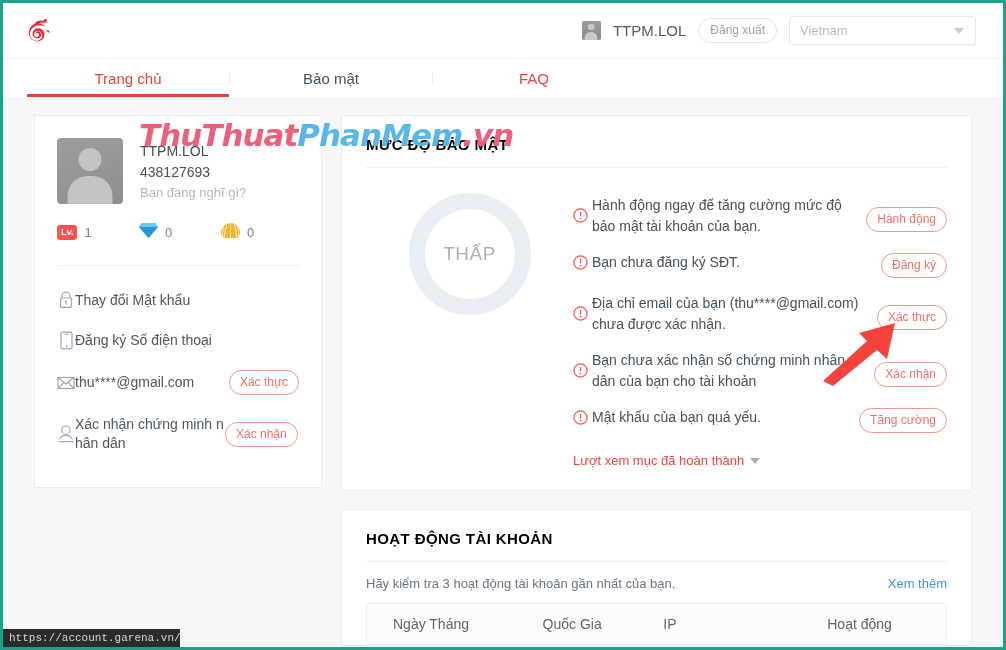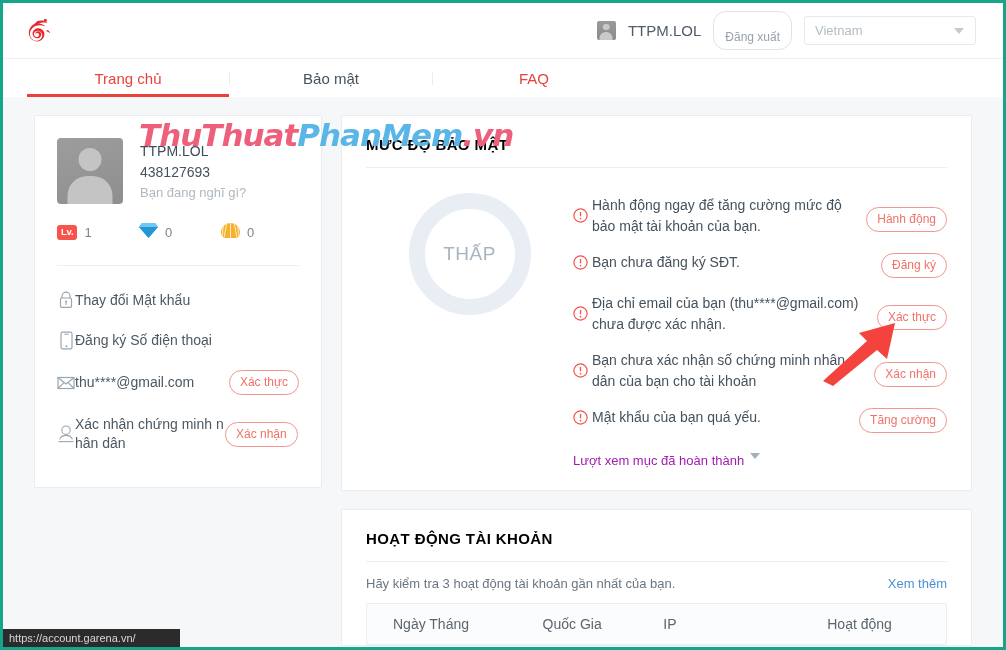--- a/index.html
+++ b/index.html
@@ -76,27 +76,27 @@
   .user-name {
     font-size: 15px;
     color: #4f5b66;
     white-space: nowrap;
   }
   .logout-btn {
     border: 1px solid #dfe3e8;
     border-radius: 13px;
     color: #98a2ab;
     font-size: 12px;
-    padding: 18px 11px 5px;
+    padding: 4px 11px 5px;
     background: #fff;
     cursor: pointer;
     white-space: nowrap;
   }
   .country-select {
-    width: 172px;
+    width: 187px;
     height: 29px;
     border: 1px solid #e6eaee;
     border-radius: 3px;
     background: #fff;
     display: flex;
     align-items: center;
     padding: 0 10px;
     position: relative;
     cursor: pointer;
   }
@@ -329,23 +329,24 @@
     font-size: 14px;
     color: #46525c;
     line-height: 21px;
     max-width: 312px;
   }
   .issue .pill-btn { margin-top: 1px; }
   .issue.tall .warn { margin-top: 13px; }
   .issue.tall .pill-btn { margin-top: 12px; }
   .collapse-row {
     display: flex;
+    align-items: center;
     gap: 6px;
     font-size: 13px;
-    color: #a21caf;
+    color: #ef4444;
     margin-top: 20px;
     cursor: pointer;
   }
   .collapse-row .tri {
     width: 0; height: 0;
     border-left: 5px solid transparent;
     border-right: 5px solid transparent;
     border-top: 6px solid #a6b0b9;
   }
 
@@ -413,21 +414,21 @@
     bottom: 0;
     width: 177px;
     height: 18px;
     background: #2b2b2b;
     color: #d8d8d8;
     font-size: 11px;
     line-height: 18px;
     padding-left: 6px;
     overflow: hidden;
     white-space: nowrap;
-    font-family: Liberation Sans, sans-serif;
+    font-family: Liberation Mono, monospace;
   }
 </style>
 </head>
 <body>
 
 <div id="screen">
 
   <div class="header">
     <div class="brand">
       <div class="logo-box">

